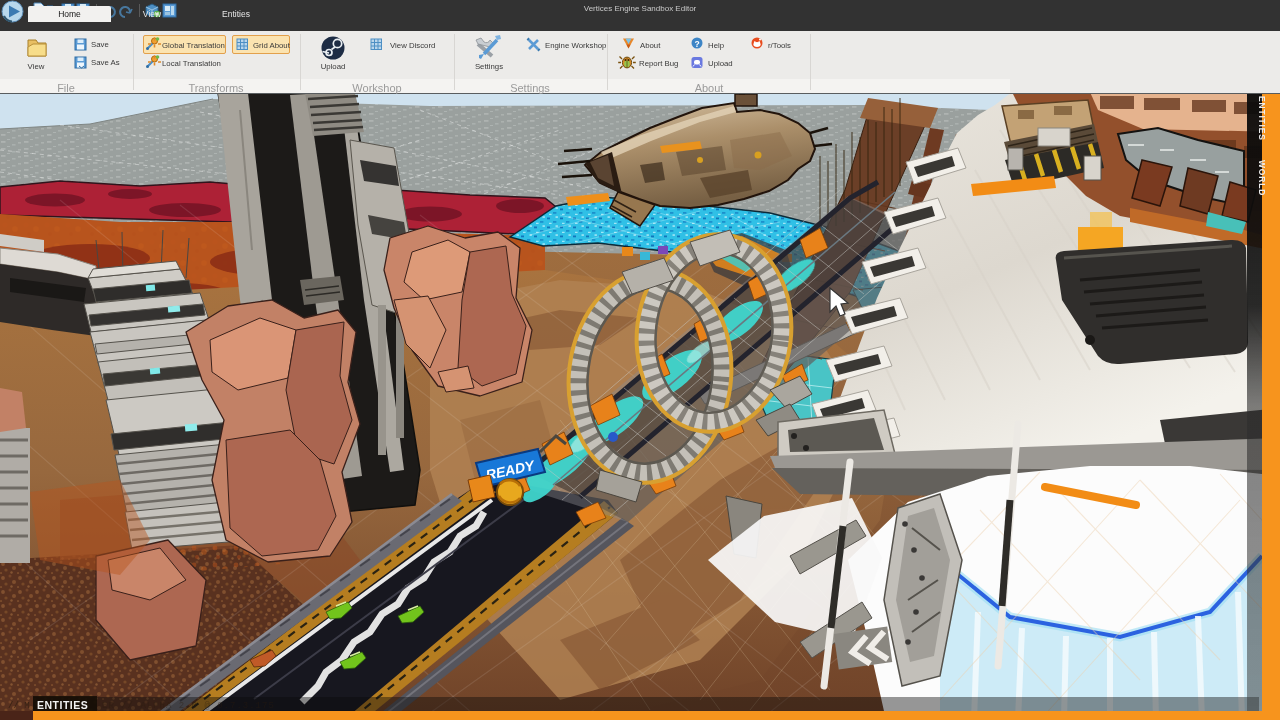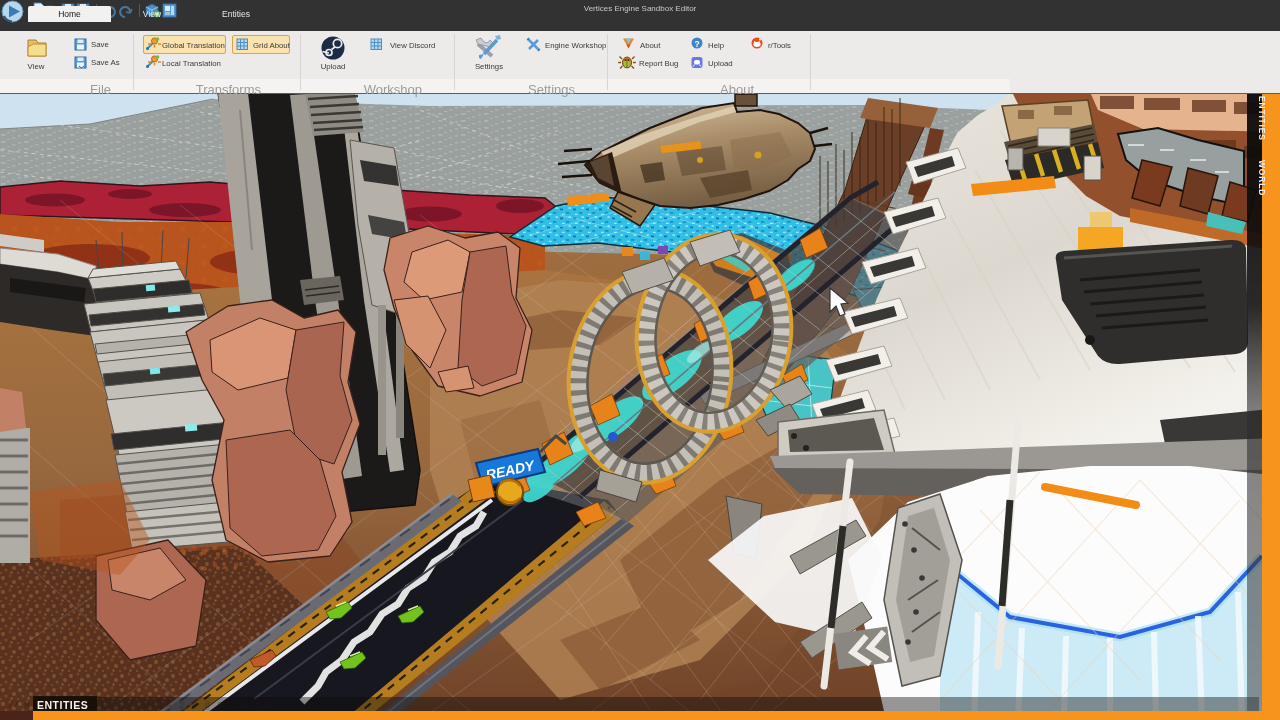--- a/index.html
+++ b/index.html
@@ -4,21 +4,21 @@
 <style>
 html,body{margin:0;padding:0;background:#000;}
 #app{position:relative;width:1280px;height:720px;overflow:hidden;font-family:"Liberation Sans",sans-serif;background:#9a6a44;}
 #titlebar{position:absolute;left:0;top:0;width:1280px;height:31px;background:#323232;z-index:50;}
 #title{position:absolute;left:0;top:4px;width:1280px;text-align:center;font-size:8px;color:#c9c9c9;}
 .tab{position:absolute;top:6px;height:16px;line-height:16px;font-size:8.5px;color:#e4e4e4;text-align:center;}
 #tab-home{left:28px;width:83px;background:#f2f1ef;color:#141414;border-radius:2px 2px 0 0;}
 #ribbon{position:absolute;left:0;top:31px;width:1280px;height:62px;background:#ecebe9;z-index:50;}
 #lblstrip{position:absolute;left:0;top:48px;width:1010px;height:14px;background:#f4f3f1;}
 .gdiv{position:absolute;top:3px;height:56px;width:1px;background:#d8d6d3;}
-.glabel{position:absolute;top:51px;font-size:13px;color:#9b9b9b;width:90px;text-align:right;}
+.glabel{position:absolute;top:51px;font-size:11px;color:#9b9b9b;width:90px;text-align:center;}
 .btxt{position:absolute;font-size:7.8px;color:#3a3a3a;white-space:nowrap;padding-top:1px;}
 .bigl{position:absolute;font-size:7.8px;color:#3a3a3a;text-align:center;white-space:nowrap;}
 .hlbtn{position:absolute;background:#fbe3b0;border:1px solid #e2a04c;border-radius:2px;}
 #dkline{position:absolute;left:0;top:92px;width:1280px;height:2px;background:#595d5f;z-index:49;}
 #scene{position:absolute;left:0;top:0;width:1280px;height:720px;z-index:1;}
 </style>
 </head>
 <body>
 <div id="app">
 <svg id="scene" viewBox="0 0 1280 720" width="1280" height="720" xmlns="http://www.w3.org/2000/svg">

